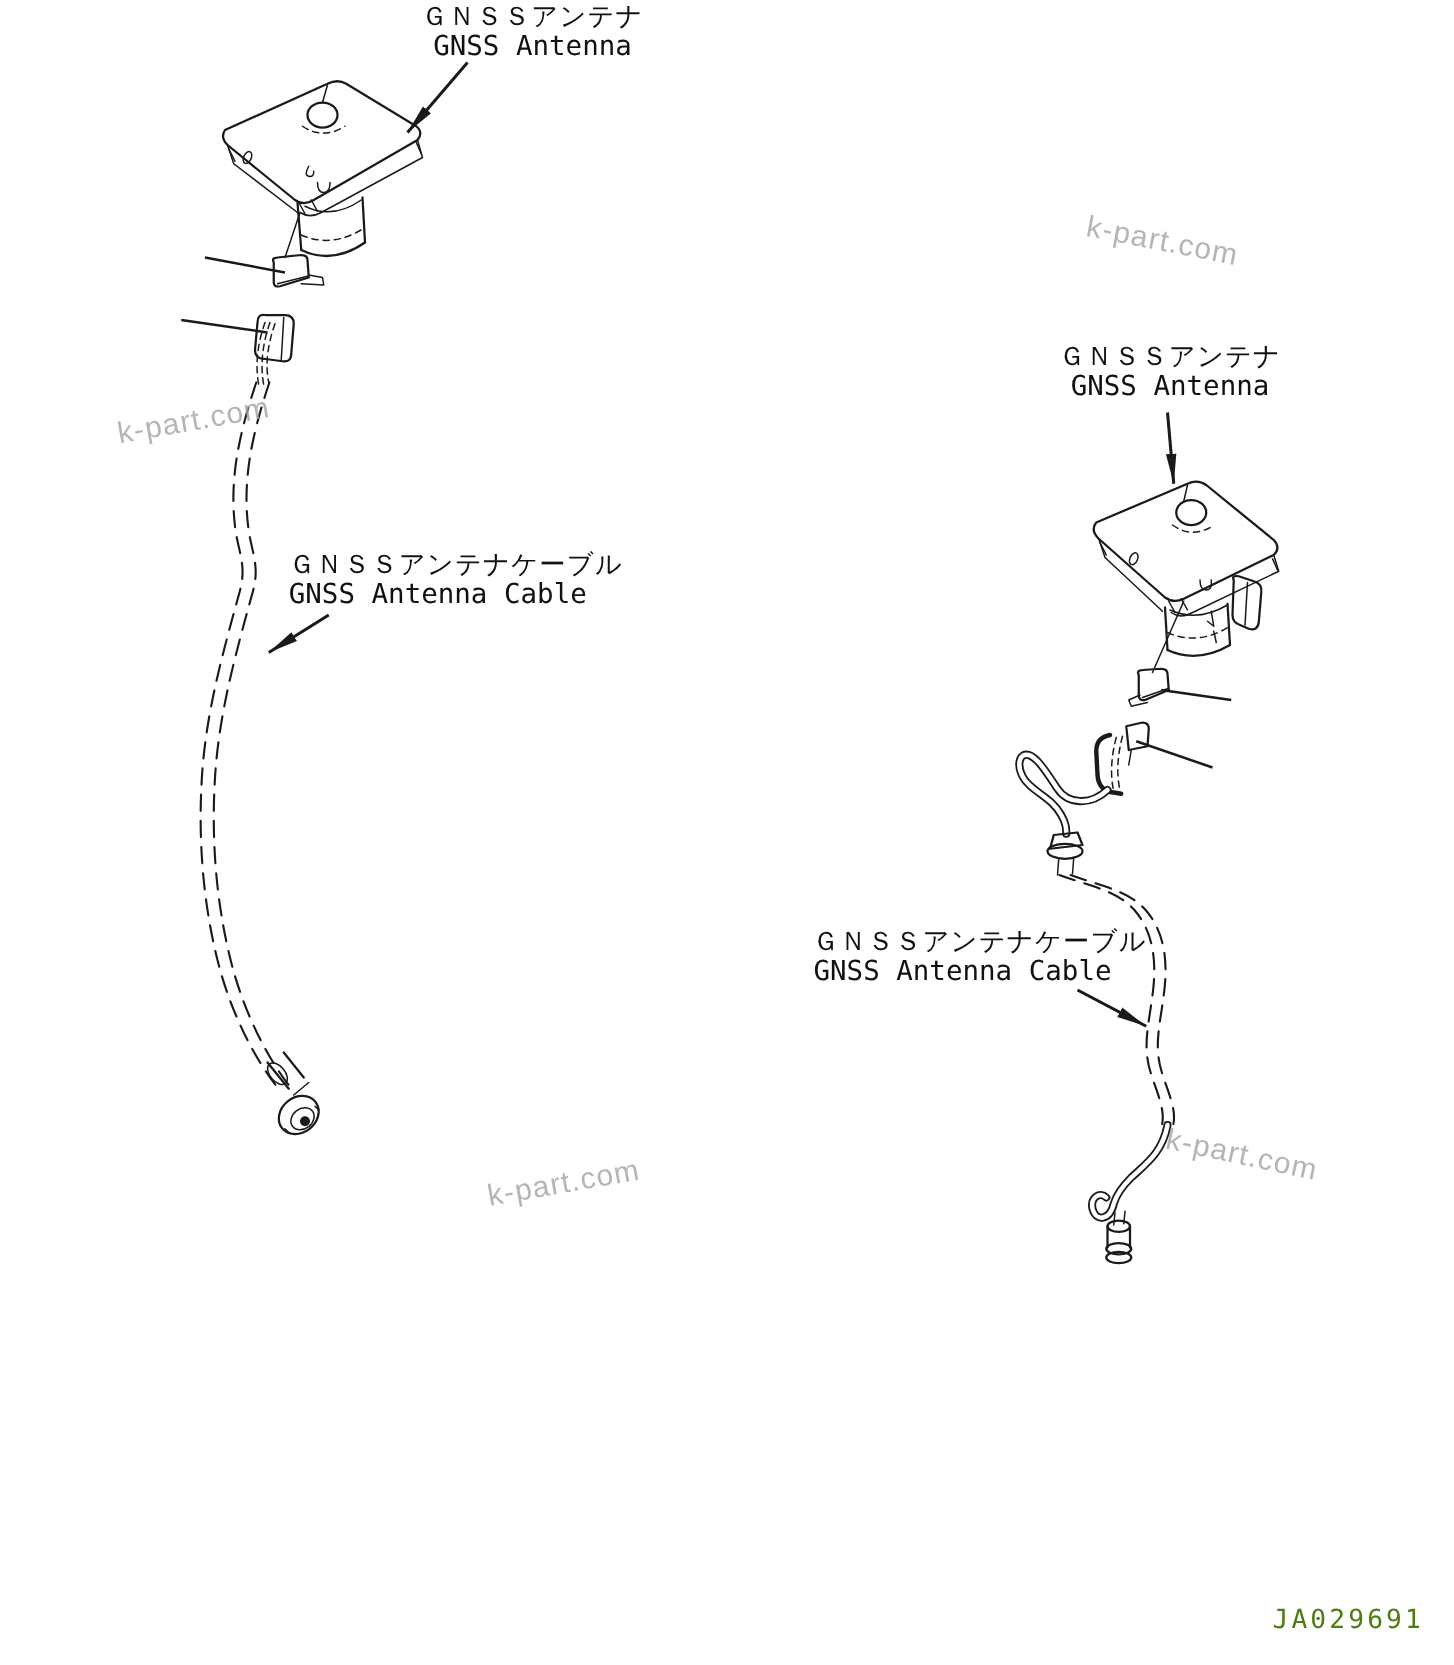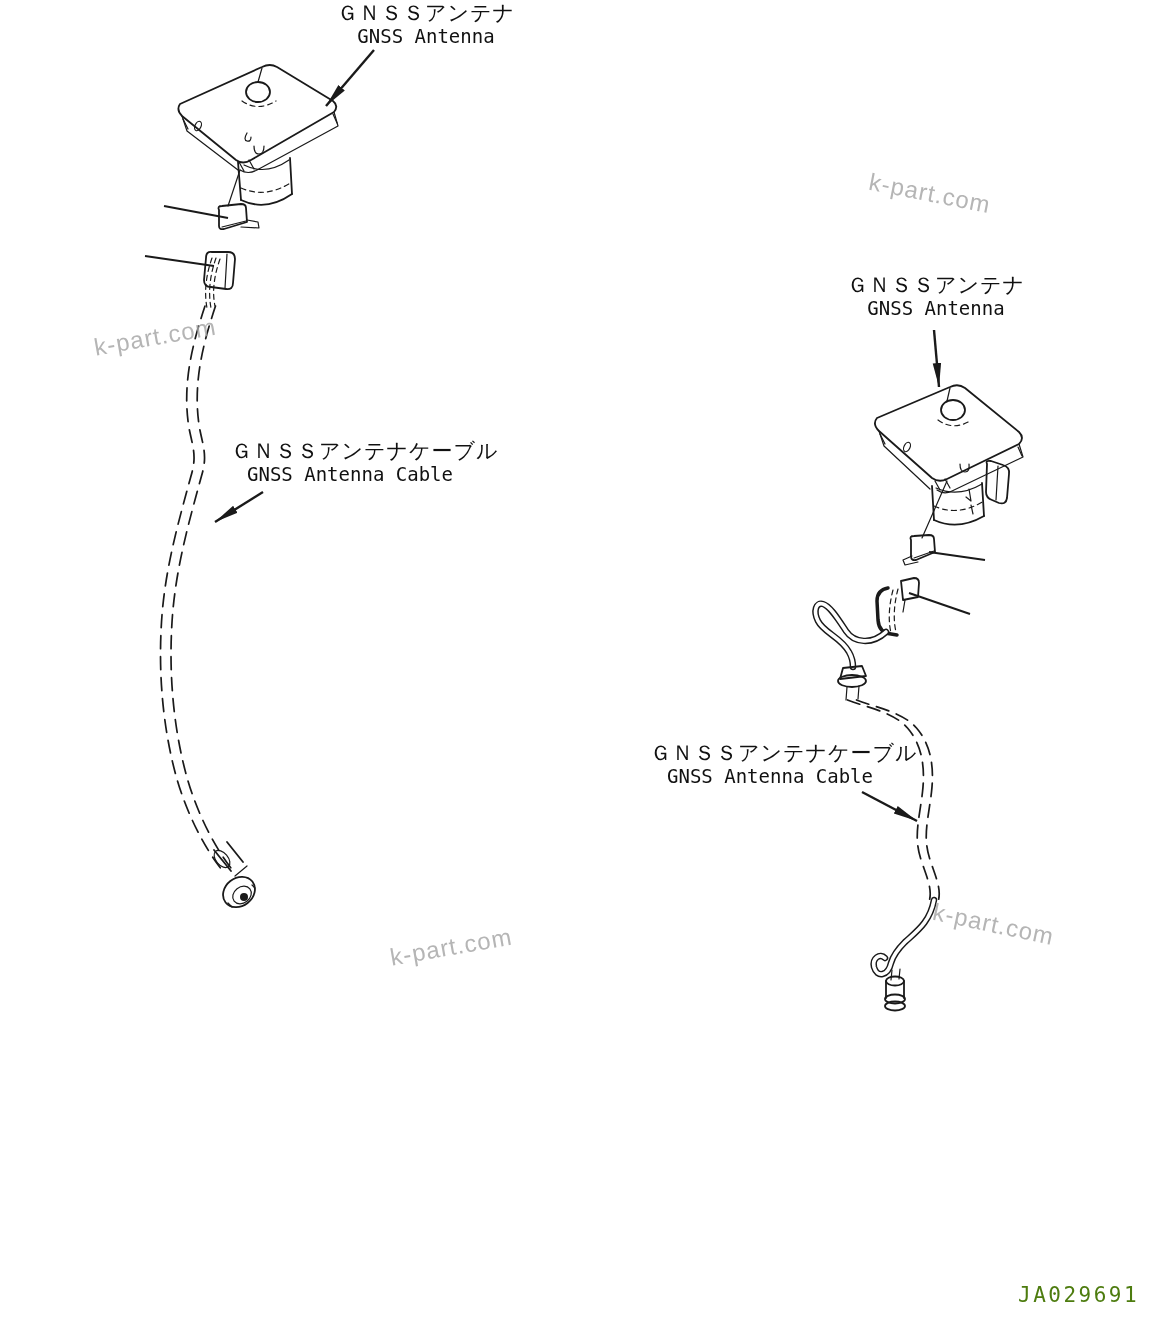--- a/index.html
+++ b/index.html
@@ -19,21 +19,21 @@
     line-height:1.12;
     white-space:nowrap;
   }
   .part-label .ja{
     display:block;
     font-size:21px;
     letter-spacing:1px;
   }
   .part-label .en{
     display:block;
-    font-size:19px;
+    font-size:22px;
   }
   .watermark{
     position:absolute;
     color:#a3a3a3;
     font-family:"Liberation Sans", sans-serif;
     font-size:24px;
     letter-spacing:1px;
     opacity:.8;
     transform-origin:left top;
     white-space:nowrap;

